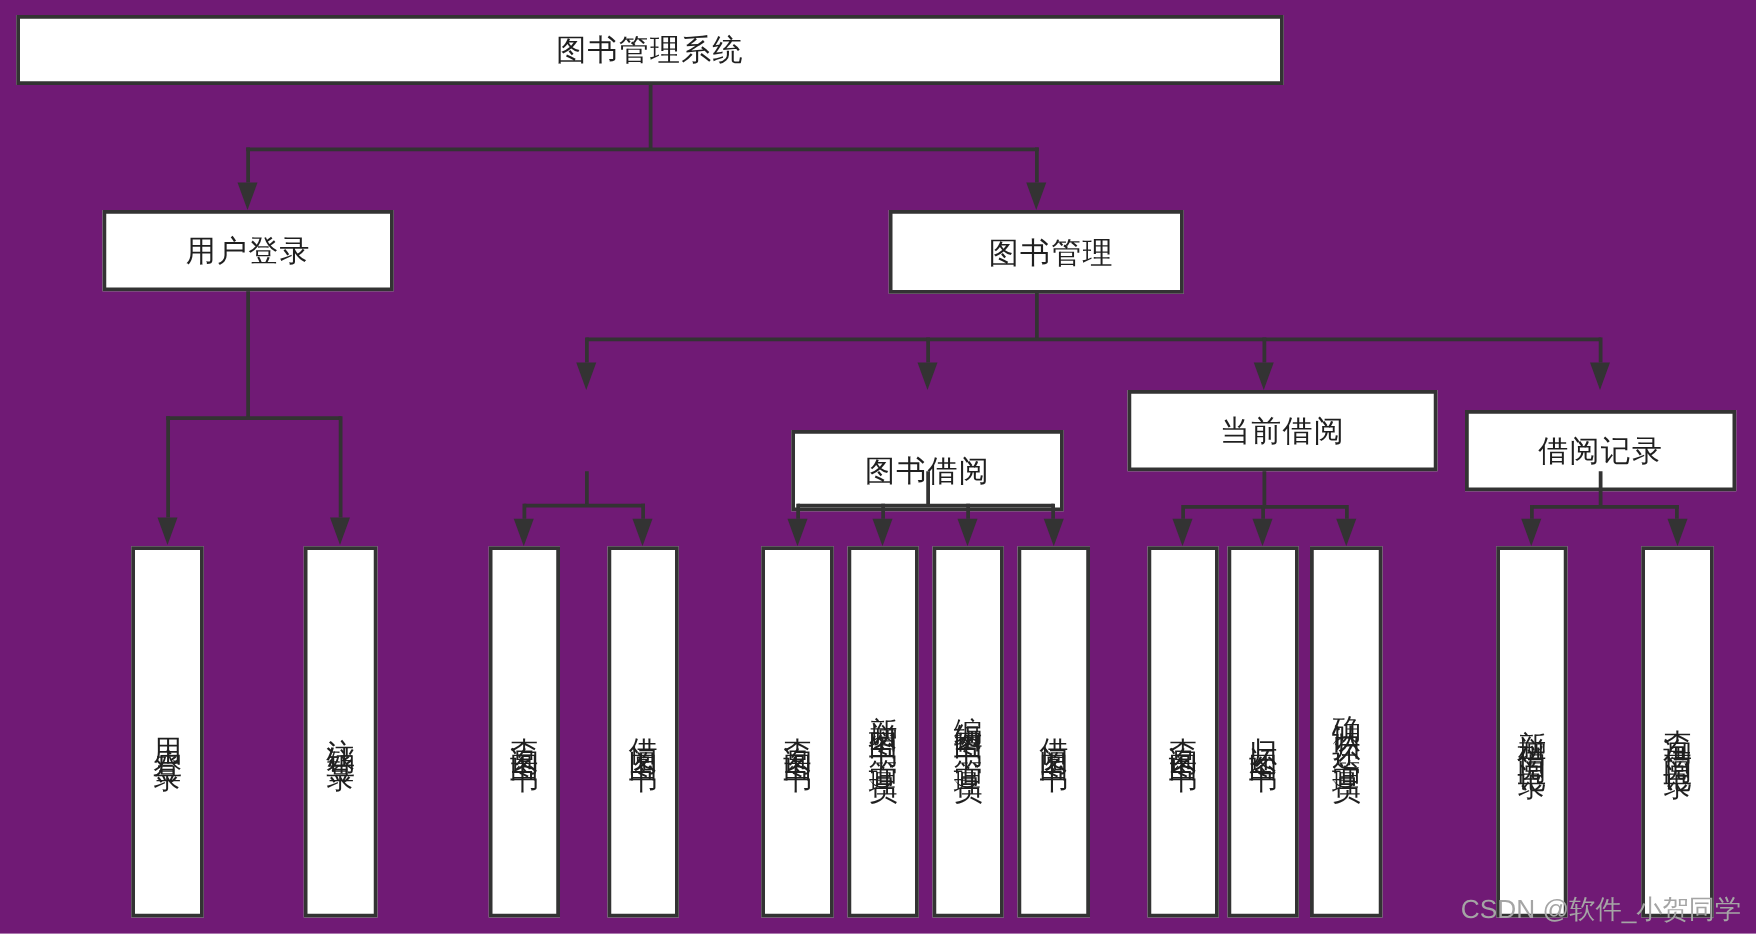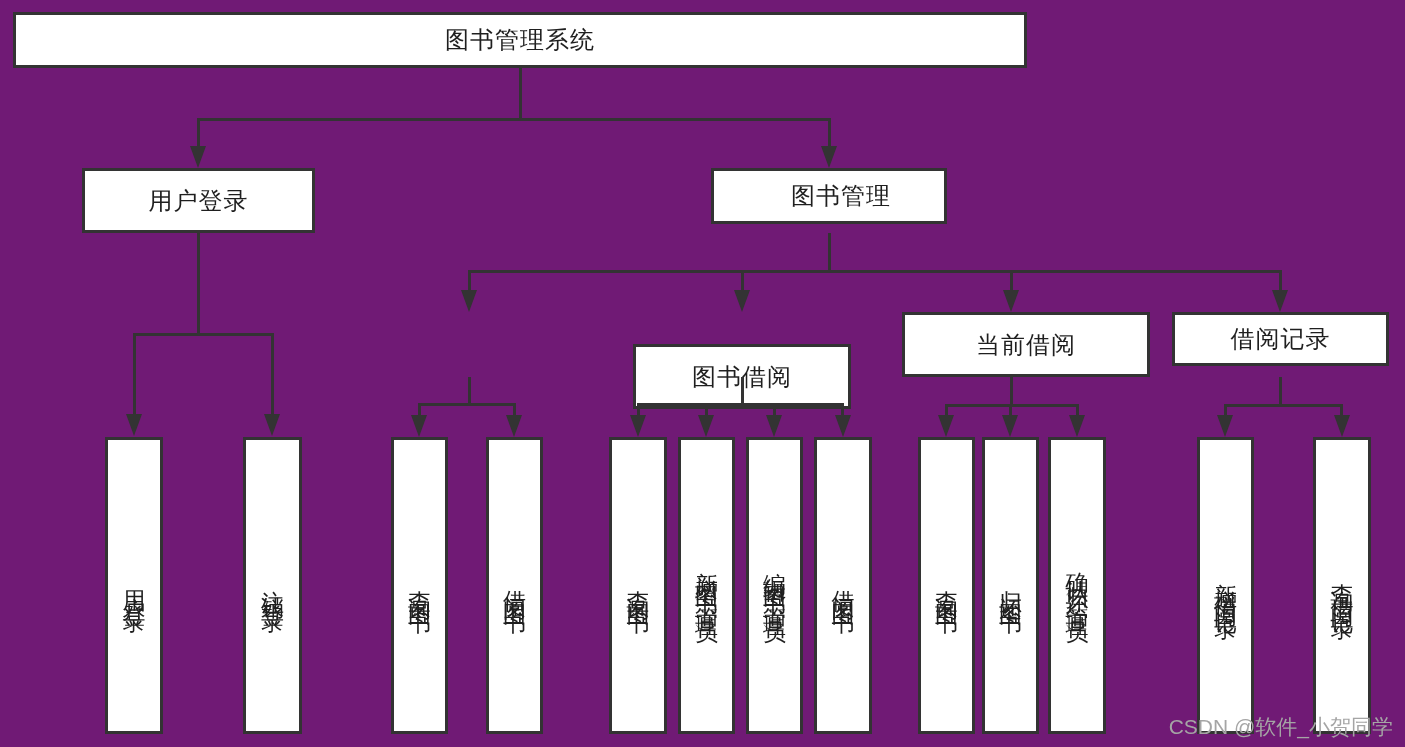--- a/index.html
+++ b/index.html
@@ -62,21 +62,21 @@
   <div class="node" style="left:13px; top:12px; width:1014px; height:56px;">图书管理系统</div>
 
   <div class="v" style="left:519px; top:68px; height:52px;"></div>
   <div class="h" style="left:197px; top:118px; width:634px;"></div>
   <div class="v" style="left:197px; top:118px; height:28px;"></div>
   <div class="a" style="left:190px; top:146px;"></div>
   <div class="v" style="left:828px; top:118px; height:28px;"></div>
   <div class="a" style="left:821px; top:146px;"></div>
 
   <div class="node" style="left:82px; top:168px; width:233px; height:65px;">用户登录</div>
-  <div class="node" style="left:711px; top:168px; width:236px; height:56px;padding-left:24px;">图书管理</div>
+  <div class="node" style="left:711px; top:168px; width:236px; height:67px;padding-left:24px;">图书管理</div>
 
   <div class="v" style="left:197px; top:233px; height:102px;"></div>
   <div class="h" style="left:133px; top:333px; width:140px;"></div>
   <div class="v" style="left:133px; top:333px; height:81px;"></div>
   <div class="a" style="left:126px; top:414px;"></div>
   <div class="v" style="left:271px; top:333px; height:81px;"></div>
   <div class="a" style="left:264px; top:414px;"></div>
 
   <div class="v" style="left:828px; top:233px; height:39px;"></div>
   <div class="h" style="left:469px; top:270px; width:812px;"></div>
@@ -84,21 +84,21 @@
   <div class="a" style="left:461px; top:290px;"></div>
   <div class="v" style="left:741px; top:270px; height:20px;"></div>
   <div class="a" style="left:734px; top:290px;"></div>
   <div class="v" style="left:1010px; top:270px; height:20px;"></div>
   <div class="a" style="left:1003px; top:290px;"></div>
   <div class="v" style="left:1279px; top:270px; height:20px;"></div>
   <div class="a" style="left:1272px; top:290px;"></div>
 
   <div class="node" style="left:633px; top:312px; width:218px; height:65px;margin-top:32px;">图书借阅</div>
   <div class="node" style="left:902px; top:312px; width:248px; height:65px;">当前借阅</div>
-  <div class="node" style="left:1172px; top:312px; width:217px; height:54px;">借阅记录</div>
+  <div class="node" style="left:1172px; top:328px; width:217px; height:65px;">借阅记录</div>
 
   <div class="v" style="left:468px; top:377px; height:28px;"></div>
   <div class="h" style="left:419px; top:403px; width:97px;"></div>
   <div class="v" style="left:418px; top:403px; height:12px;"></div>
   <div class="a" style="left:411px; top:415px;"></div>
   <div class="v" style="left:513px; top:403px; height:12px;"></div>
   <div class="a" style="left:506px; top:415px;"></div>
 
   <div class="v" style="left:741px; top:377px; height:28px;"></div>
   <div class="h" style="left:638px; top:403px; width:205px;"></div>

